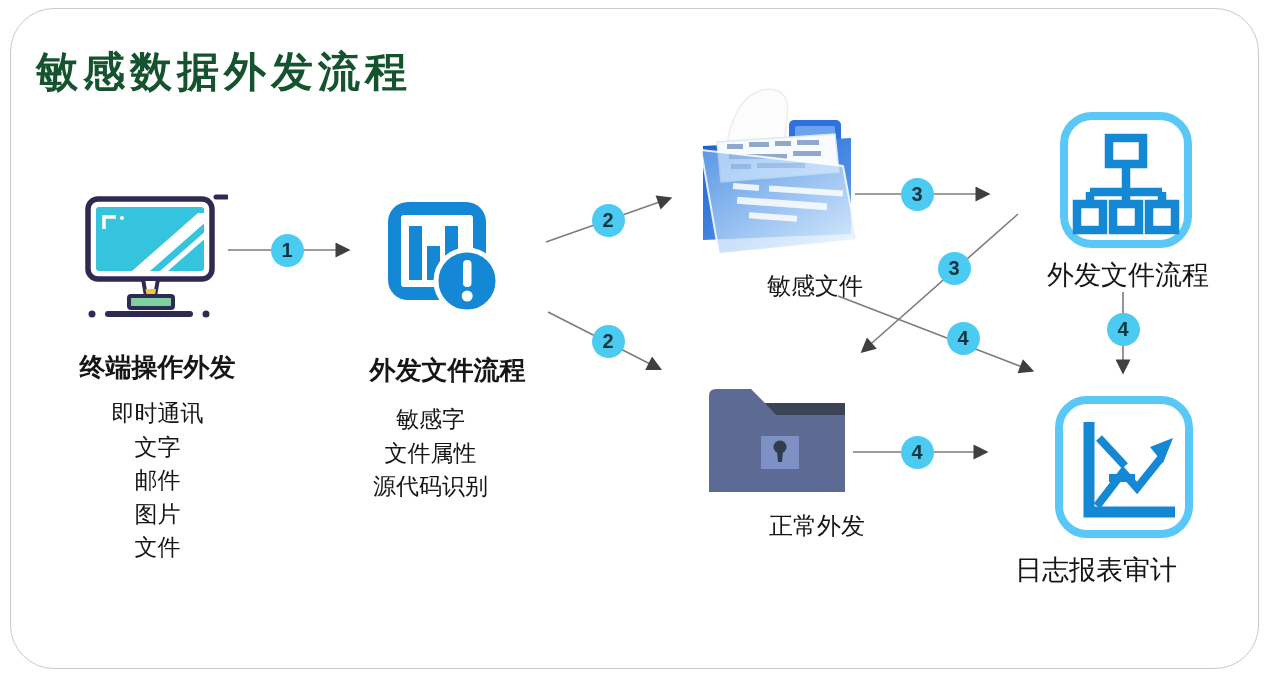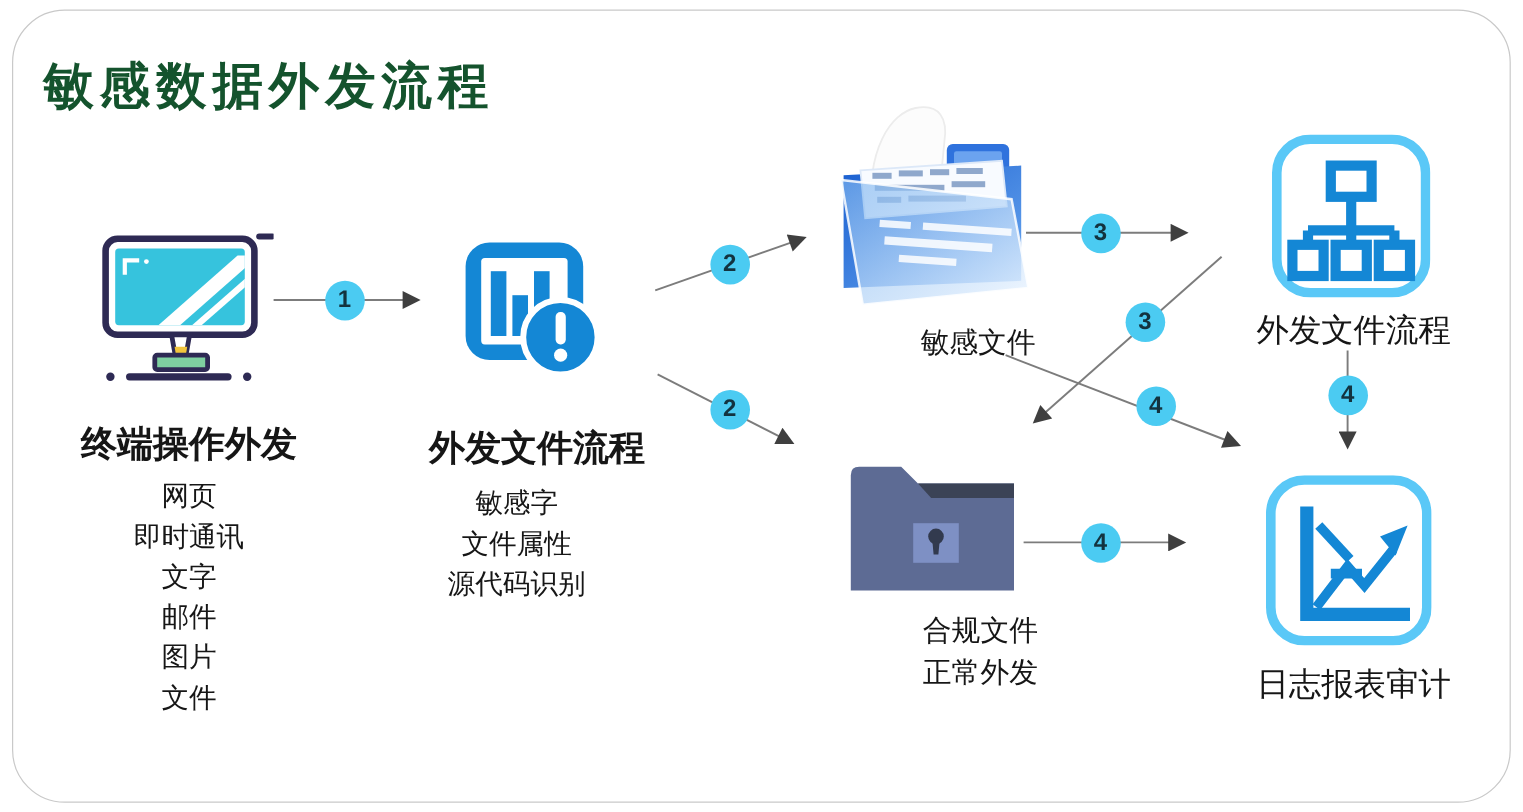--- a/index.html
+++ b/index.html
@@ -13,21 +13,21 @@
     border:1.5px solid #c9c9c9; border-radius:44px; pointer-events:none;
   }
   .page-title {
     position:absolute; left:36px; top:44px;
     font-size:42px; font-weight:bold; color:#14532d; letter-spacing:5px;
     white-space:nowrap;
   }
   .icon-box { position:absolute; }
   .icon-box svg { display:block; }
   .node-title {
-    position:absolute; text-align:center; font-weight:bold; font-size:30px;
+    position:absolute; text-align:center; font-weight:bold; font-size:26px;
     white-space:nowrap;
   }
   .node-list { position:absolute; text-align:center; font-size:23px; line-height:33.5px; }
   .pair-label { position:absolute; text-align:right; font-size:24px; line-height:35px; }
   .side-label { position:absolute; text-align:center; font-size:27px; white-space:nowrap; }
   .badge {
     position:absolute; width:33px; height:33px; border-radius:50%;
     background:#4bcbf2; color:#13333f; font-size:20px; font-weight:bold;
     display:flex; align-items:center; justify-content:center;
   }
@@ -78,21 +78,20 @@
       <polygon points="73.5,96 84,96 83,102 74.5,102" fill="#f2c53d"></polygon>
       <rect x="57" y="103" width="44" height="12" rx="2" fill="#7ed0a0" stroke="#2e2a54" stroke-width="4"></rect>
       <circle cx="20" cy="121" r="3.5" fill="#2e2a54"></circle>
       <line x1="36" y1="121" x2="118" y2="121" stroke="#2e2a54" stroke-width="6" stroke-linecap="round"></line>
       <circle cx="134" cy="121" r="3.5" fill="#2e2a54"></circle>
     </svg>
   </div>
 
   <div class="node-title" style="left:30px; top:350px; width:255px;">终端操作外发</div>
   <div class="node-list" style="left:30px; top:397px; width:255px;">
-    <div>网页</div>
     <div>即时通讯</div>
     <div>文字</div>
     <div>邮件</div>
     <div>图片</div>
     <div>文件</div>
   </div>
 
   <div class="icon-box" style="left:386px; top:200px;">
     <svg width="120" height="120" viewBox="0 0 120 120">
       <rect x="2" y="2" width="98" height="98" rx="20" fill="#1487d5"></rect>
@@ -176,37 +175,36 @@
     <svg width="142" height="110" viewBox="0 0 142 110">
       <path d="M3,108 L3,12 Q3,5 10,5 L45,5 L59,19 L139,19 L139,108 Z" fill="#5d6b94"></path>
       <polygon points="59,19 139,19 139,31 70,31" fill="#3b4356"></polygon>
       <rect x="55" y="52" width="38" height="33" fill="#7e90c4"></rect>
       <circle cx="74" cy="63" r="6.5" fill="#323a4e"></circle>
       <polygon points="71,67 77,67 76,78 72,78" fill="#323a4e"></polygon>
     </svg>
   </div>
 
   <div class="pair-label" style="left:685px; top:508px; width:180px;">
-    <div>合规文件</div>
     <div>正常外发</div>
   </div>
 
   <div class="icon-box" style="left:1055px; top:396px;">
     <svg width="138" height="142" viewBox="0 0 138 142">
       <rect x="4" y="4" width="130" height="134" rx="28" fill="#ffffff" stroke="#5ac8f7" stroke-width="8"></rect>
       <g fill="none" stroke="#1487d5">
         <path d="M34,26 L34,116 L120,116" stroke-width="11"></path>
         <line x1="44" y1="42" x2="70" y2="70" stroke-width="8"></line>
         <line x1="54" y1="82" x2="80" y2="82" stroke-width="8"></line>
         <polyline points="42,110 68,76 82,92 106,62" stroke-width="8"></polyline>
       </g>
       <polygon points="118,42 95,51 108,67" fill="#1487d5"></polygon>
     </svg>
   </div>
-  <div class="side-label" style="left:1028px; top:552px; width:200px;">日志报表审计</div>
+  <div class="side-label" style="left:996px; top:552px; width:200px;">日志报表审计</div>
 
   <div class="badge" style="left:270.5px; top:233.5px;">1</div>
   <div class="badge" style="left:591.5px; top:203.5px;">2</div>
   <div class="badge" style="left:591.5px; top:324.5px;">2</div>
   <div class="badge" style="left:900.5px; top:177.5px;">3</div>
   <div class="badge" style="left:937.5px; top:251.5px;">3</div>
   <div class="badge" style="left:946.5px; top:321.5px;">4</div>
   <div class="badge" style="left:1106.5px; top:312.5px;">4</div>
   <div class="badge" style="left:900.5px; top:435.5px;">4</div>
 

